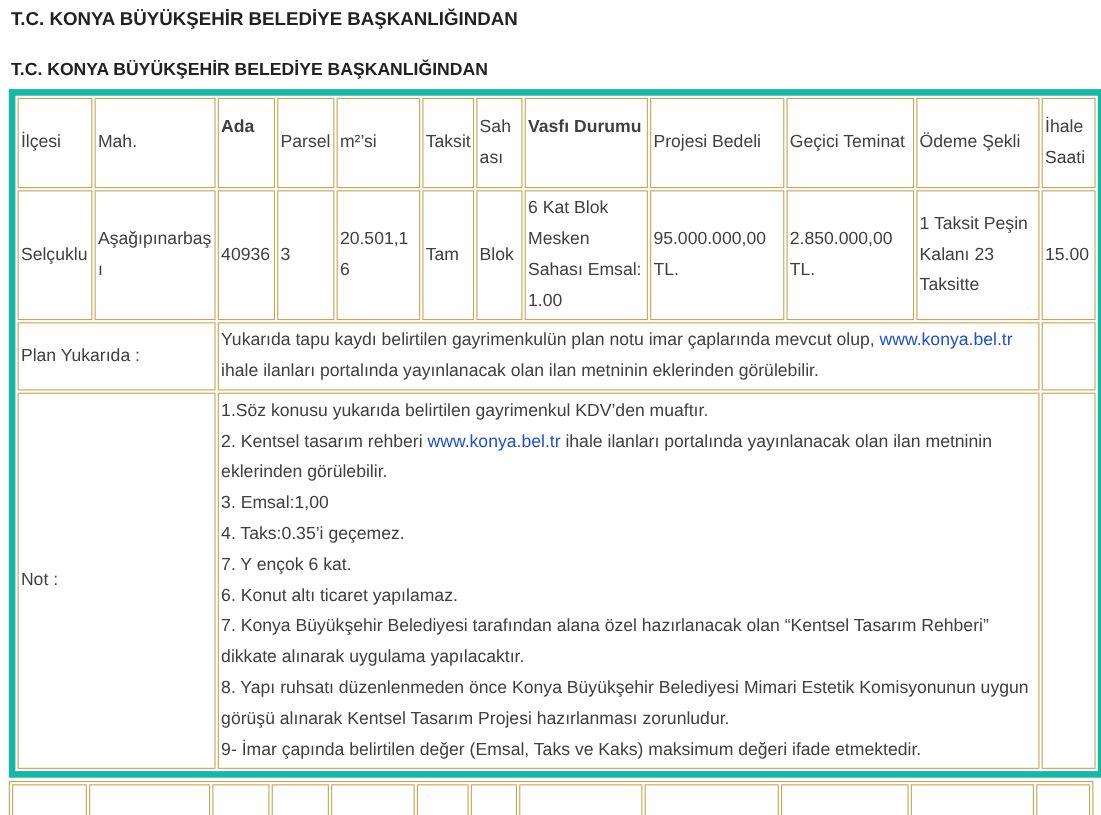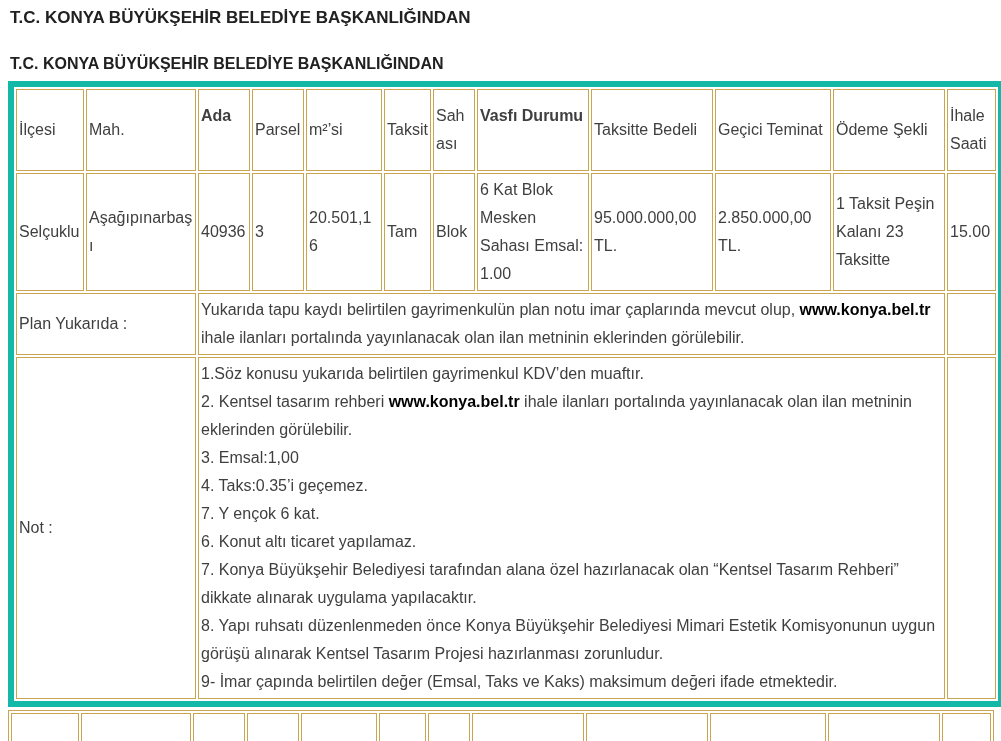--- a/index.html
+++ b/index.html
@@ -47,24 +47,23 @@
     font-weight: normal;
     line-height: 28px;
     text-align: left;
     vertical-align: middle;
     word-wrap: break-word;
     background: #ffffff;
   }
   tr.header-row th { height: 82px; }
   .bold { font-weight: bold; }
   a.doc-link {
-    color: #000000;
+    color: #1d4ed8;
     text-decoration: none;
     cursor: pointer;
-    font-weight: bold;
   }
   table.continued {
     border-collapse: separate;
     border-spacing: 2px;
     table-layout: fixed;
     width: 986px;
     border: 1px solid #c9a552;
     margin-top: 3px;
   }
   table.continued td {
@@ -101,21 +100,21 @@
     <tbody>
       <tr class="header-row">
         <th><span>İlçesi</span></th>
         <th><span>Mah.</span></th>
         <th><span class="bold">Ada</span><br>&nbsp;</th>
         <th><span>Parsel</span></th>
         <th><span>m²’si</span></th>
         <th><span>Taksit</span></th>
         <th><span>Sahası</span></th>
         <th><span class="bold">Vasfı Durumu</span><br>&nbsp;</th>
-        <th><span>Taksitte Bedeli</span></th>
+        <th><span>Projesi Bedeli</span></th>
         <th><span>Geçici Teminat</span></th>
         <th><span>Ödeme Şekli</span></th>
         <th><span>İhale Saati</span></th>
       </tr>
 
       <tr>
         <td>Selçuklu</td>
         <td>Aşağıpınarbaşı</td>
         <td>40936</td>
         <td>3</td>

